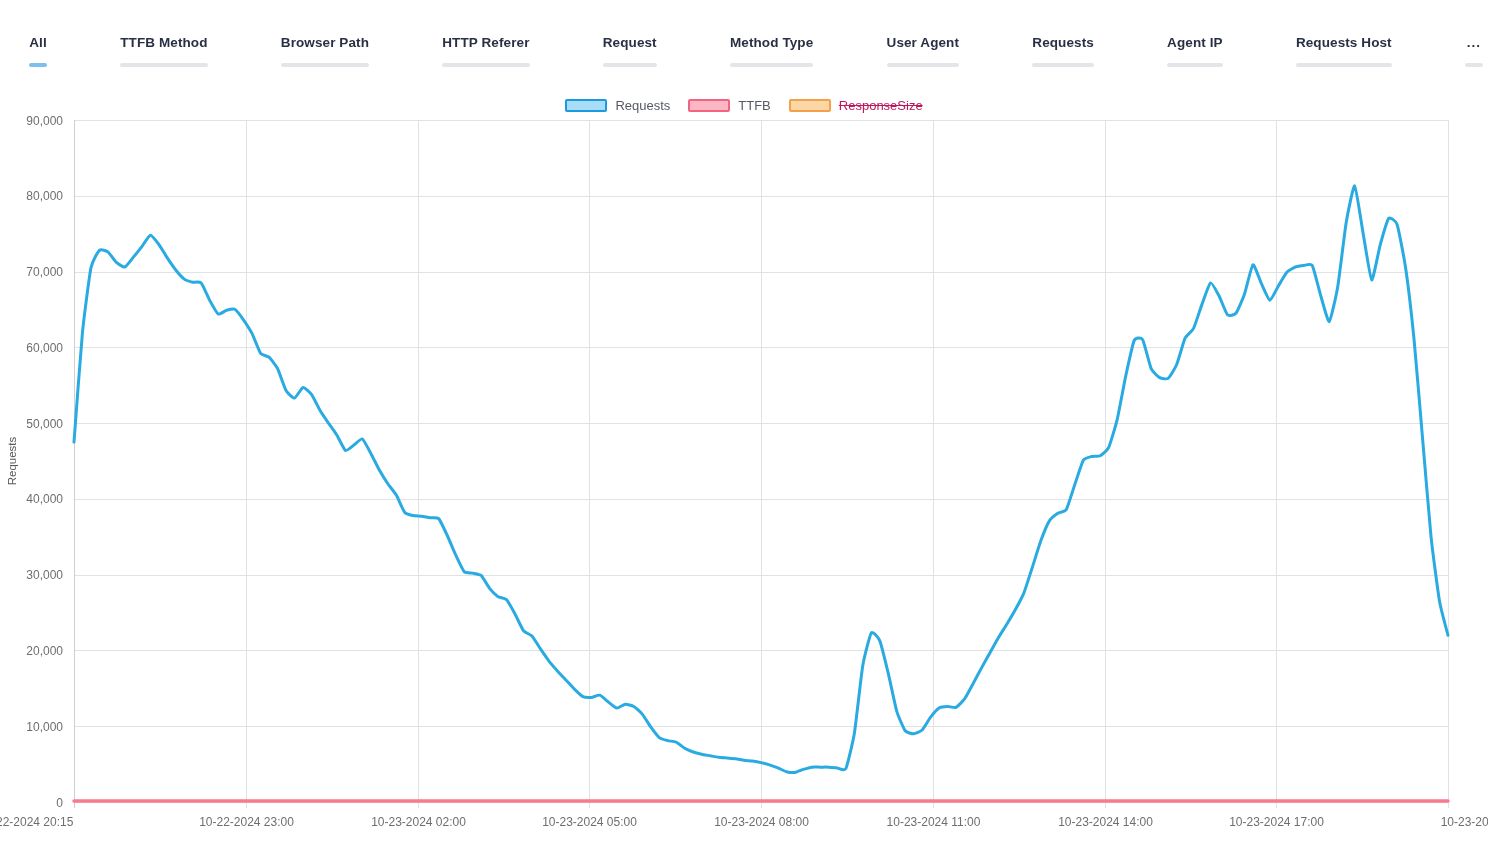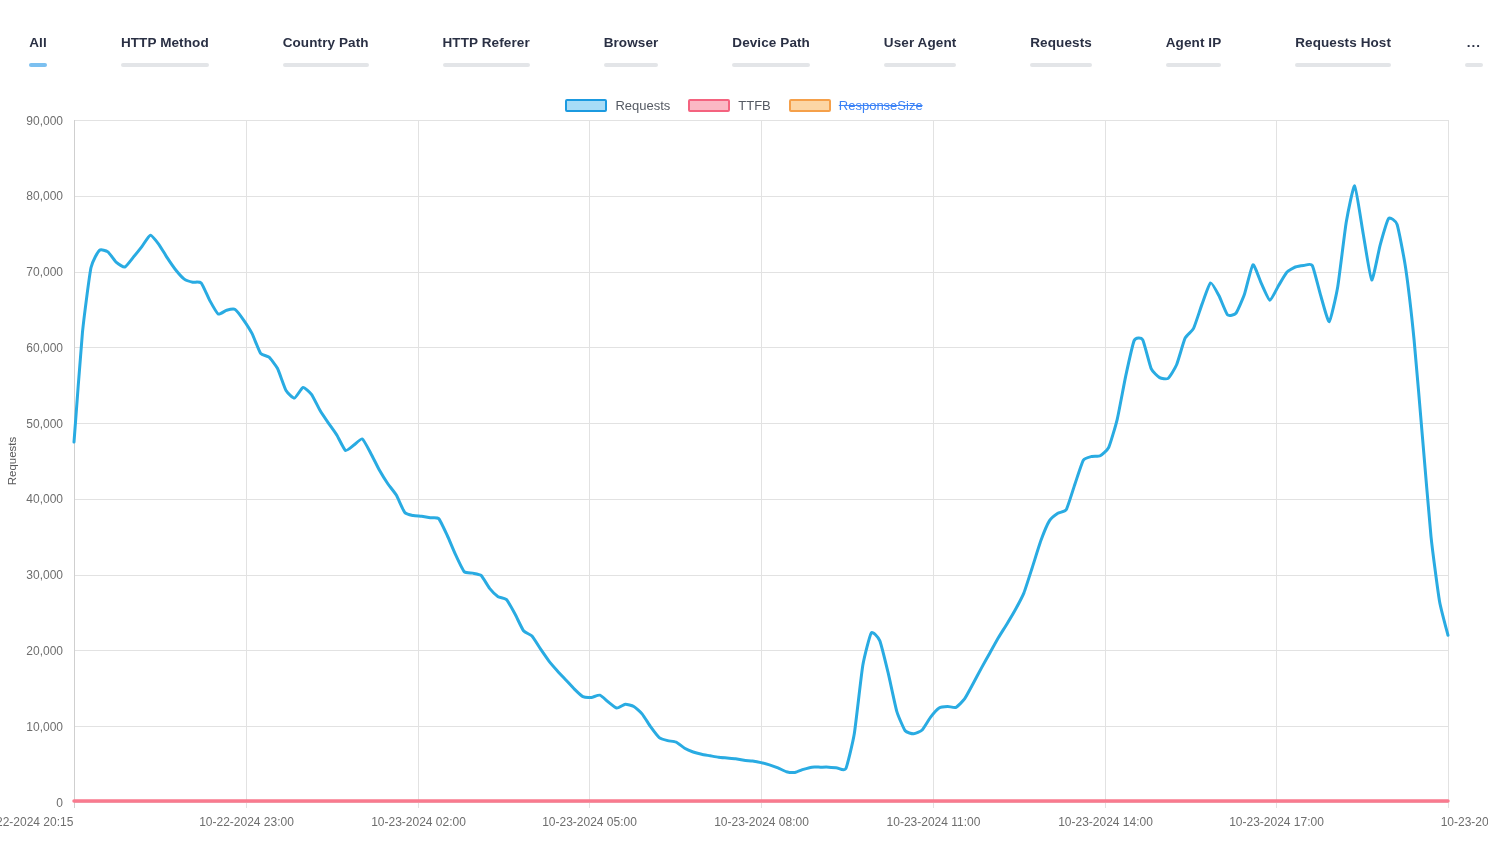--- a/index.html
+++ b/index.html
@@ -82,21 +82,21 @@
     border-width: 2px;
     margin-right: 8px;
   }
   .legend-text {
     font-size: 13px;
     color: #555a63;
     white-space: nowrap;
   }
   .legend-item.disabled .legend-text {
     text-decoration: line-through;
-    color: #3b82f6;
+    color: #be185d;
   }
 
   
   .chart-wrap {
     position: absolute;
     top: 112px;
     left: 0;
     width: 1488px;
     height: 740px;
   }
@@ -121,37 +121,37 @@
 <body>
 
 <div id="app">
 
   <div class="tabbar" id="tabbar">
       <div class="tab active">
         <div class="tab-label">All</div>
         <div class="tab-underline"></div>
       </div>
       <div class="tab">
-        <div class="tab-label">HTTP Method</div>
-        <div class="tab-underline"></div>
-      </div>
-      <div class="tab">
-        <div class="tab-label">Country Path</div>
+        <div class="tab-label">TTFB Method</div>
+        <div class="tab-underline"></div>
+      </div>
+      <div class="tab">
+        <div class="tab-label">Browser Path</div>
         <div class="tab-underline"></div>
       </div>
       <div class="tab">
         <div class="tab-label">HTTP Referer</div>
         <div class="tab-underline"></div>
       </div>
       <div class="tab">
-        <div class="tab-label">Browser</div>
-        <div class="tab-underline"></div>
-      </div>
-      <div class="tab">
-        <div class="tab-label">Device Path</div>
+        <div class="tab-label">Request</div>
+        <div class="tab-underline"></div>
+      </div>
+      <div class="tab">
+        <div class="tab-label">Method Type</div>
         <div class="tab-underline"></div>
       </div>
       <div class="tab">
         <div class="tab-label">User Agent</div>
         <div class="tab-underline"></div>
       </div>
       <div class="tab">
         <div class="tab-label">Requests</div>
         <div class="tab-underline"></div>
       </div>

